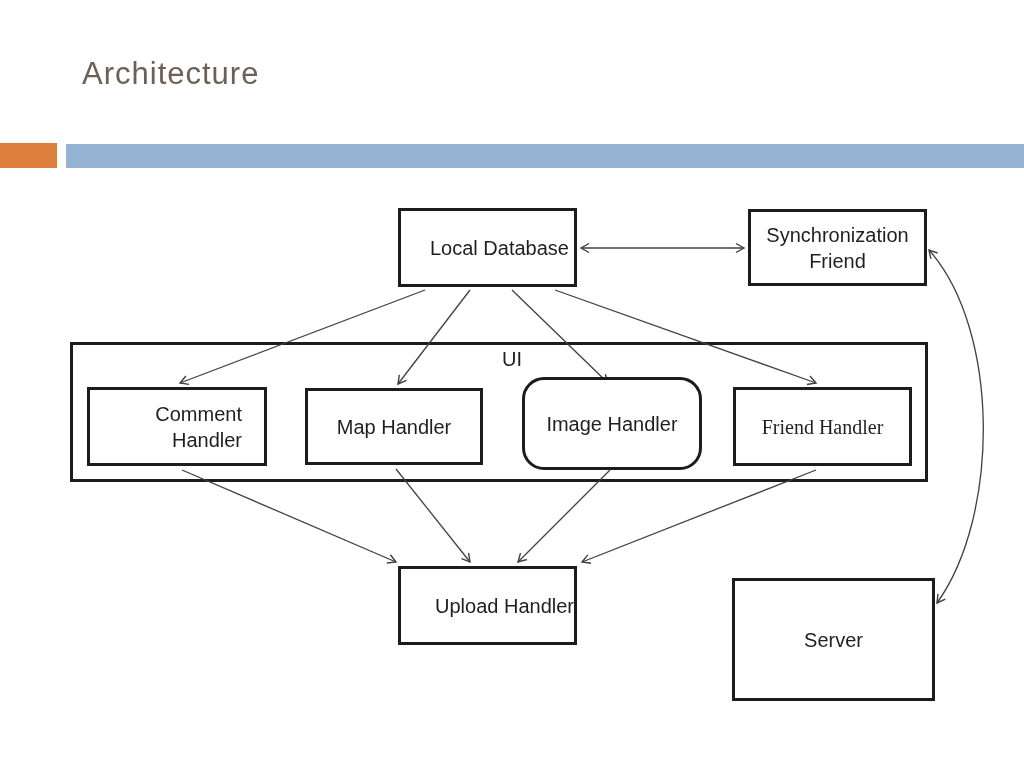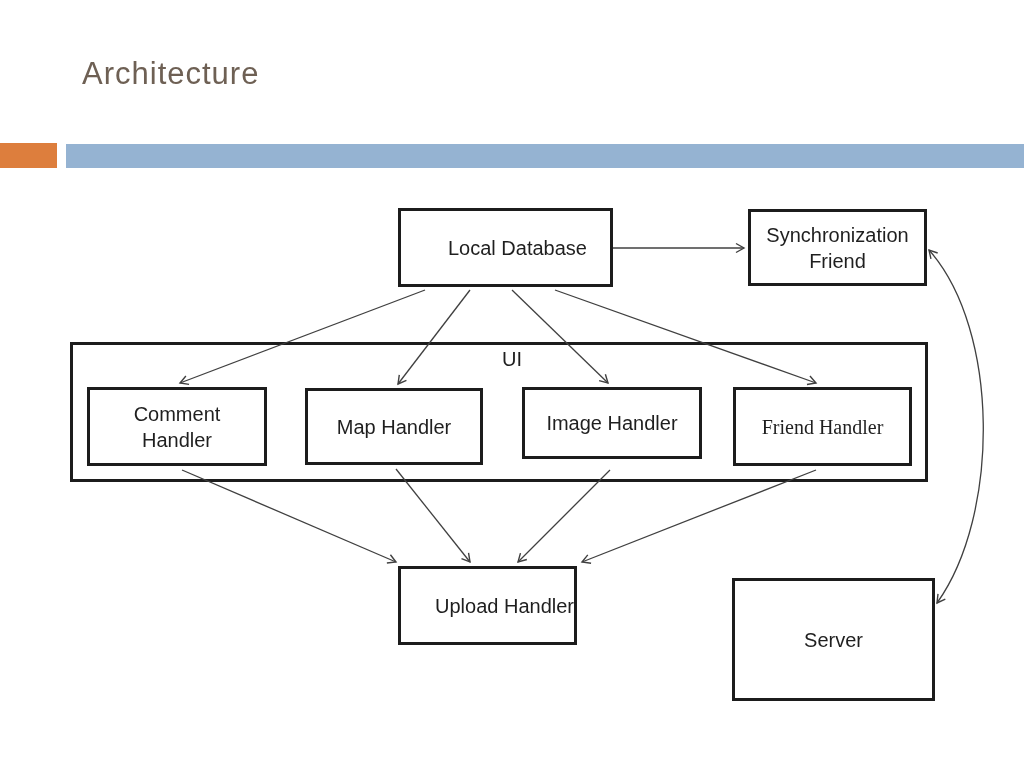--- a/index.html
+++ b/index.html
@@ -48,25 +48,25 @@
     border: 3px solid #1c1c1c;
     background: #ffffff;
     display: flex;
     align-items: center;
     justify-content: center;
     text-align: center;
     font-size: 20px;
     color: #1f1f1f;
     line-height: 1.3;
   }
-  .node-local-database  { left: 398px; top: 208px; width: 215px; height: 79px; padding-left: 24px; }
+  .node-local-database  { left: 398px; top: 208px; width: 179px; height: 79px; padding-left: 24px; }
   .node-sync-handler    { left: 748px; top: 209px; width: 179px; height: 77px; }
-  .node-comment-handler { left: 87px;  top: 387px; width: 180px; height: 79px; }
+  .node-comment-handler { left: 87px;  top: 387px; width: 180px; height: 79px; text-align: right; }
   .node-map-handler     { left: 305px; top: 388px; width: 178px; height: 77px; }
-  .node-image-handler   { left: 522px; top: 387px; width: 180px; height: 72px; }
+  .node-image-handler   { left: 522px; top: 377px; width: 180px; height: 93px; border-radius: 22px; }
   .node-friend-handler  { left: 733px; top: 387px; width: 179px; height: 79px; font-family: Liberation Serif, serif; }
   .node-upload-handler  { left: 398px; top: 566px; width: 179px; height: 79px; justify-content: flex-end; }
   .node-server          { left: 732px; top: 578px; width: 203px; height: 123px; }
   .ui-container {
     position: absolute;
     left: 70px;
     top: 342px;
     width: 858px;
     height: 140px;
     box-sizing: border-box;

